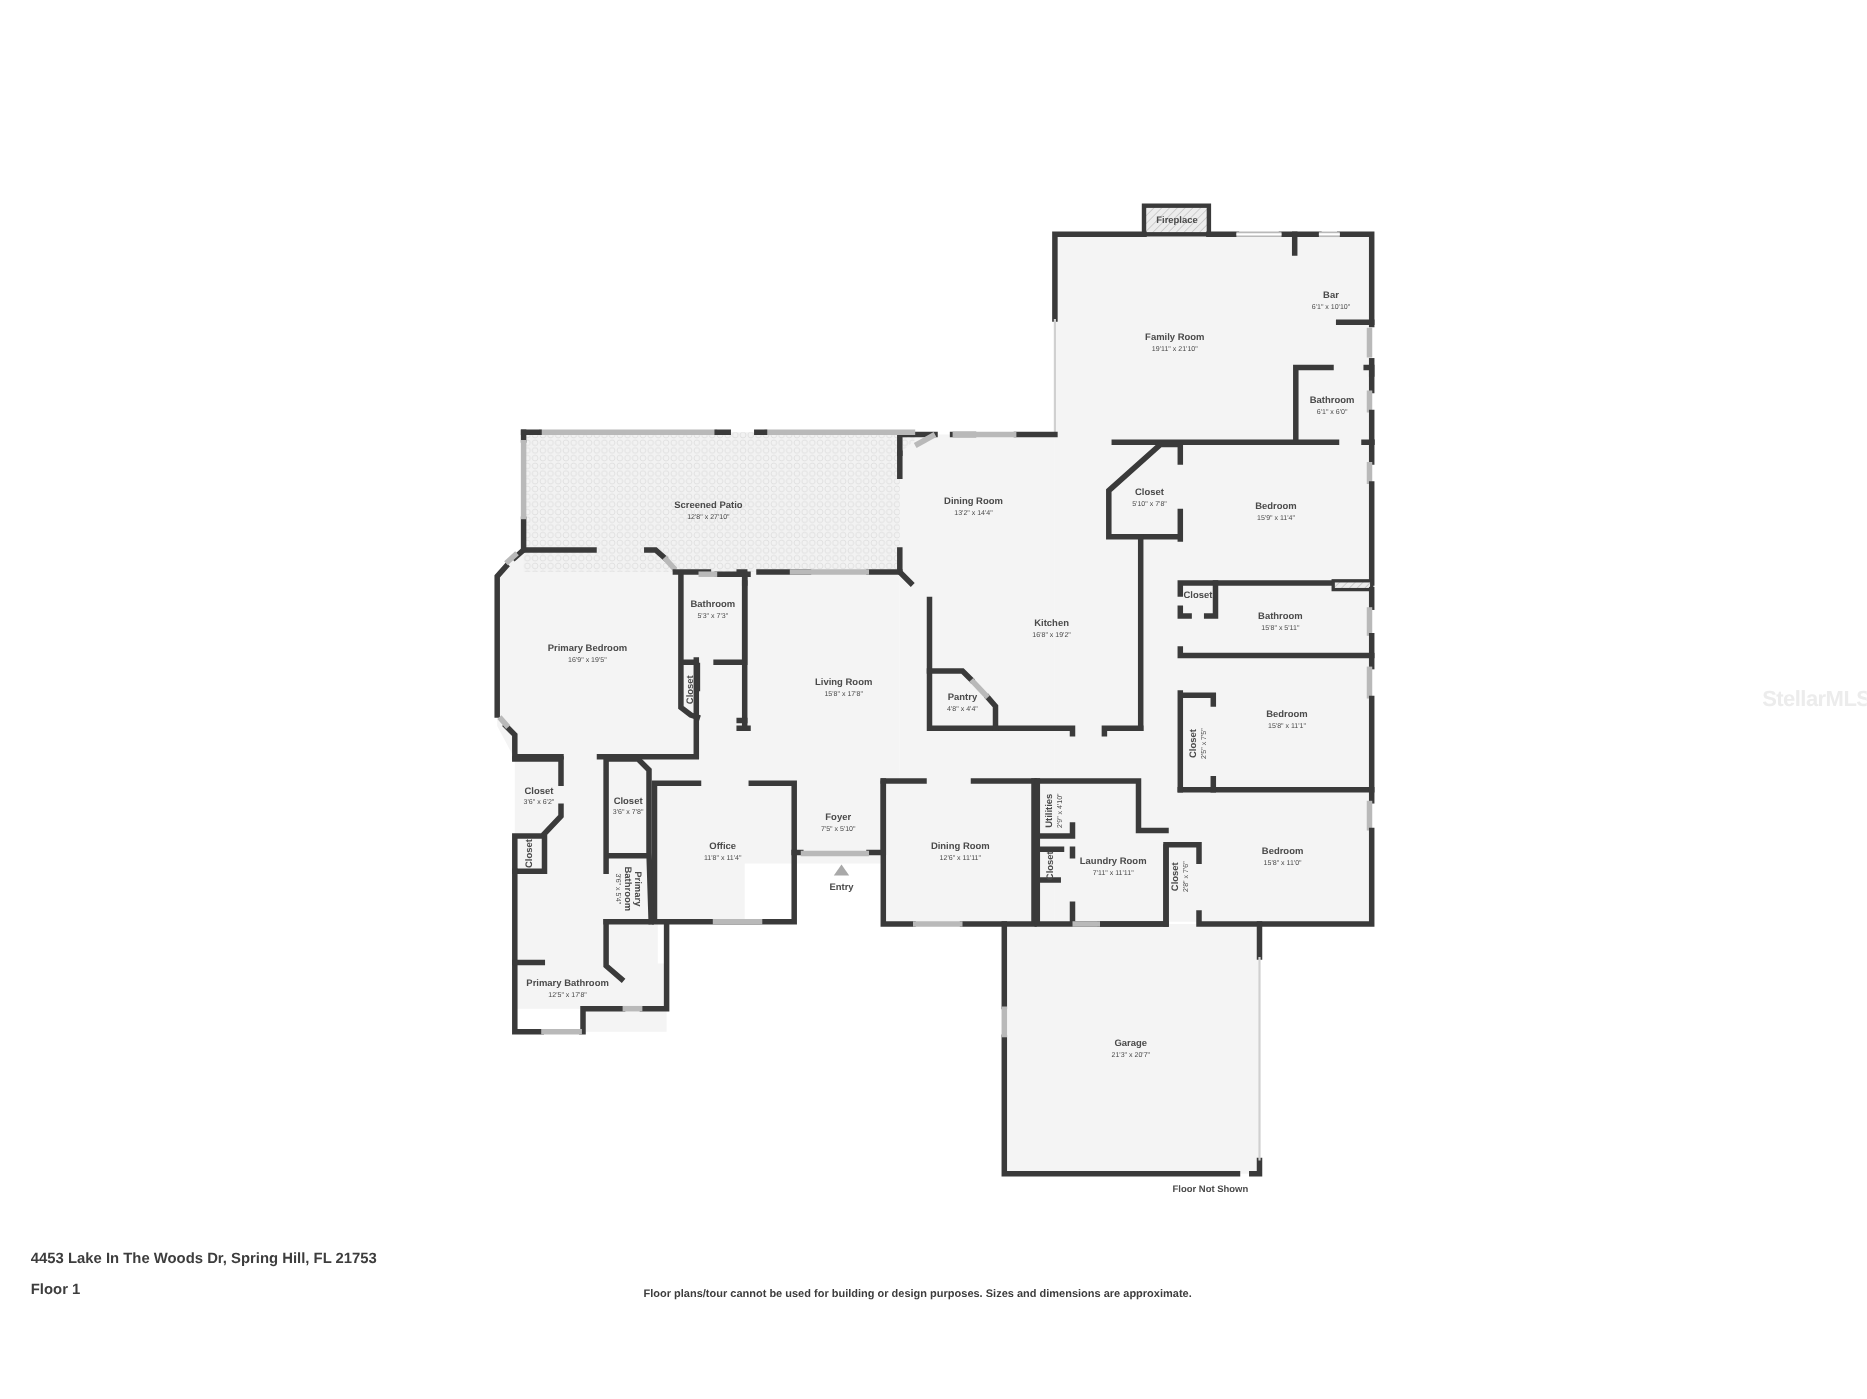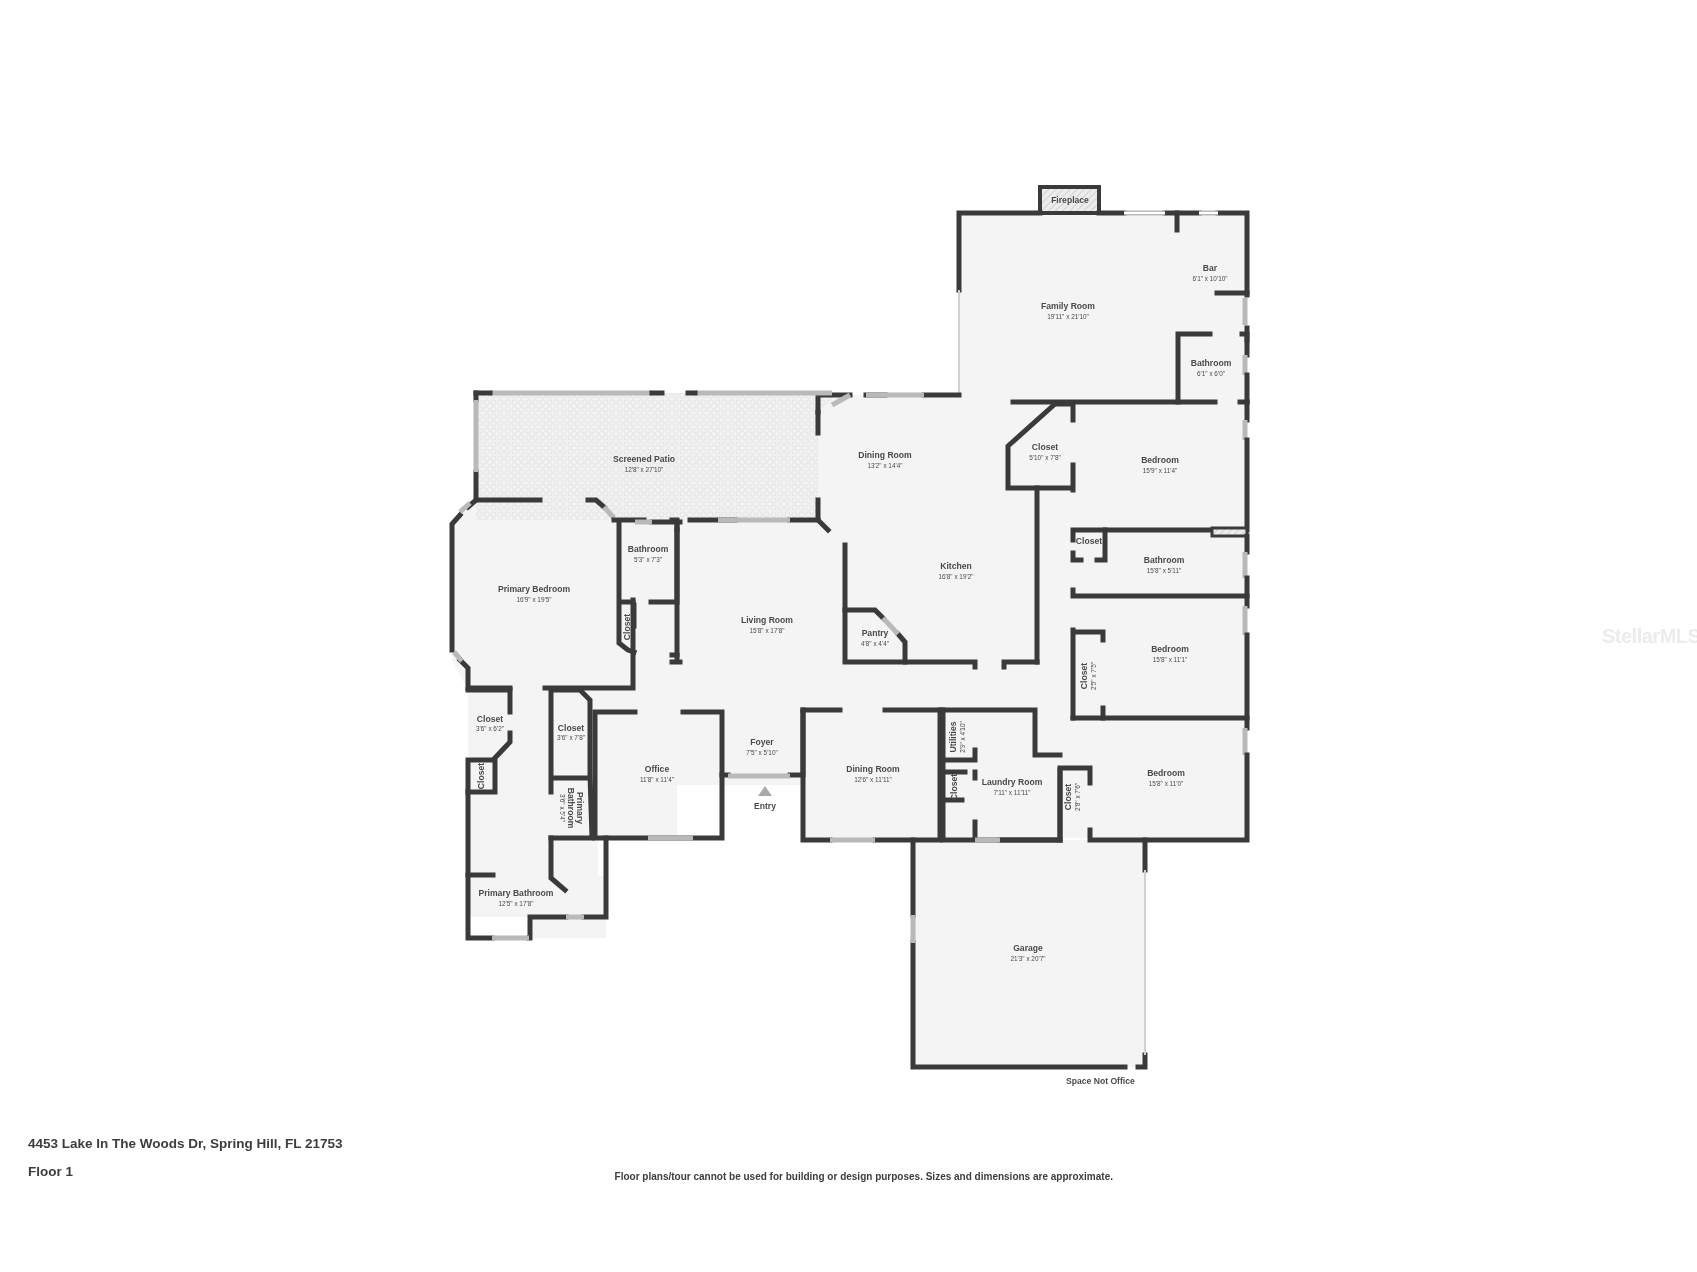--- a/index.html
+++ b/index.html
@@ -6,21 +6,21 @@
   body { width:1697px; height:1272px; position:relative; overflow:hidden; font-family:"Liberation Sans", "DejaVu Sans", sans-serif; }
   #plan { position:absolute; left:0; top:0; width:1697px; height:1272px; }
   .room-fill { fill:#f4f4f4; }
   .wall { stroke:#3a3a3a; stroke-width:5; fill:none; stroke-linecap:square; }
   .win { stroke:#b9b9b9; stroke-width:5; fill:none; }
   .winin { stroke:#ffffff; stroke-width:2; fill:none; }
   .lbl { font-family:"Liberation Sans", "DejaVu Sans", sans-serif; font-size:8.6px; font-weight:bold; fill:#4a4a4a; text-anchor:middle; }
   .dim { font-family:"Liberation Sans", "DejaVu Sans", sans-serif; font-size:6.4px; fill:#4a4a4a; text-anchor:middle; }
   .addr { position:absolute; left:28px; top:1136px; font-size:13.5px; font-weight:bold; color:#3d3d3d; }
   .floor { position:absolute; left:28px; top:1164px; font-size:13.5px; font-weight:bold; color:#3d3d3d; }
-  .disc { position:absolute; left:585px; top:1171px; width:528px; text-align:right; font-size:10px; font-weight:bold; color:#3d3d3d; }
+  .disc { position:absolute; left:585px; top:1171px; width:528px; text-align:left; font-size:10px; font-weight:bold; color:#3d3d3d; }
   .space { position:absolute; left:1066px; top:1076px; font-size:8.6px; font-weight:bold; color:#4a4a4a; }
   .wm { position:absolute; left:1602px; top:625px; font-size:20px; font-weight:bold; color:#ececec; letter-spacing:-0.5px; }
 </style>
 </head>
 <body>
 
 <svg id="plan" viewBox="0 0 1697 1272" xmlns="http://www.w3.org/2000/svg">
   <defs>
     <pattern id="dots" width="7" height="7" patternUnits="userSpaceOnUse">
       <rect width="7" height="7" fill="#f2f2f2"></rect>
@@ -263,17 +263,17 @@
         <text class="dim" x="1028" y="961">21'3" x 20'7"</text>
       </g>
   </g>
 
   <g>
     <polygon points="765,786 758,796 772,796" fill="#a9a9a9"></polygon>
     <text class="lbl" x="765" y="809">Entry</text>
   </g>
 </svg>
 
-<div class="space">Space Not Office</div>
+<div class="space">Floor Not Shown</div>
 <div class="wm">StellarMLS</div>
 <div class="addr">4453 Lake In The Woods Dr, Spring Hill, FL 21753</div>
 <div class="floor">Floor 1</div>
 <div class="disc">Floor plans/tour cannot be used for building or design purposes. Sizes and dimensions are approximate.</div>
 
 </body></html>

